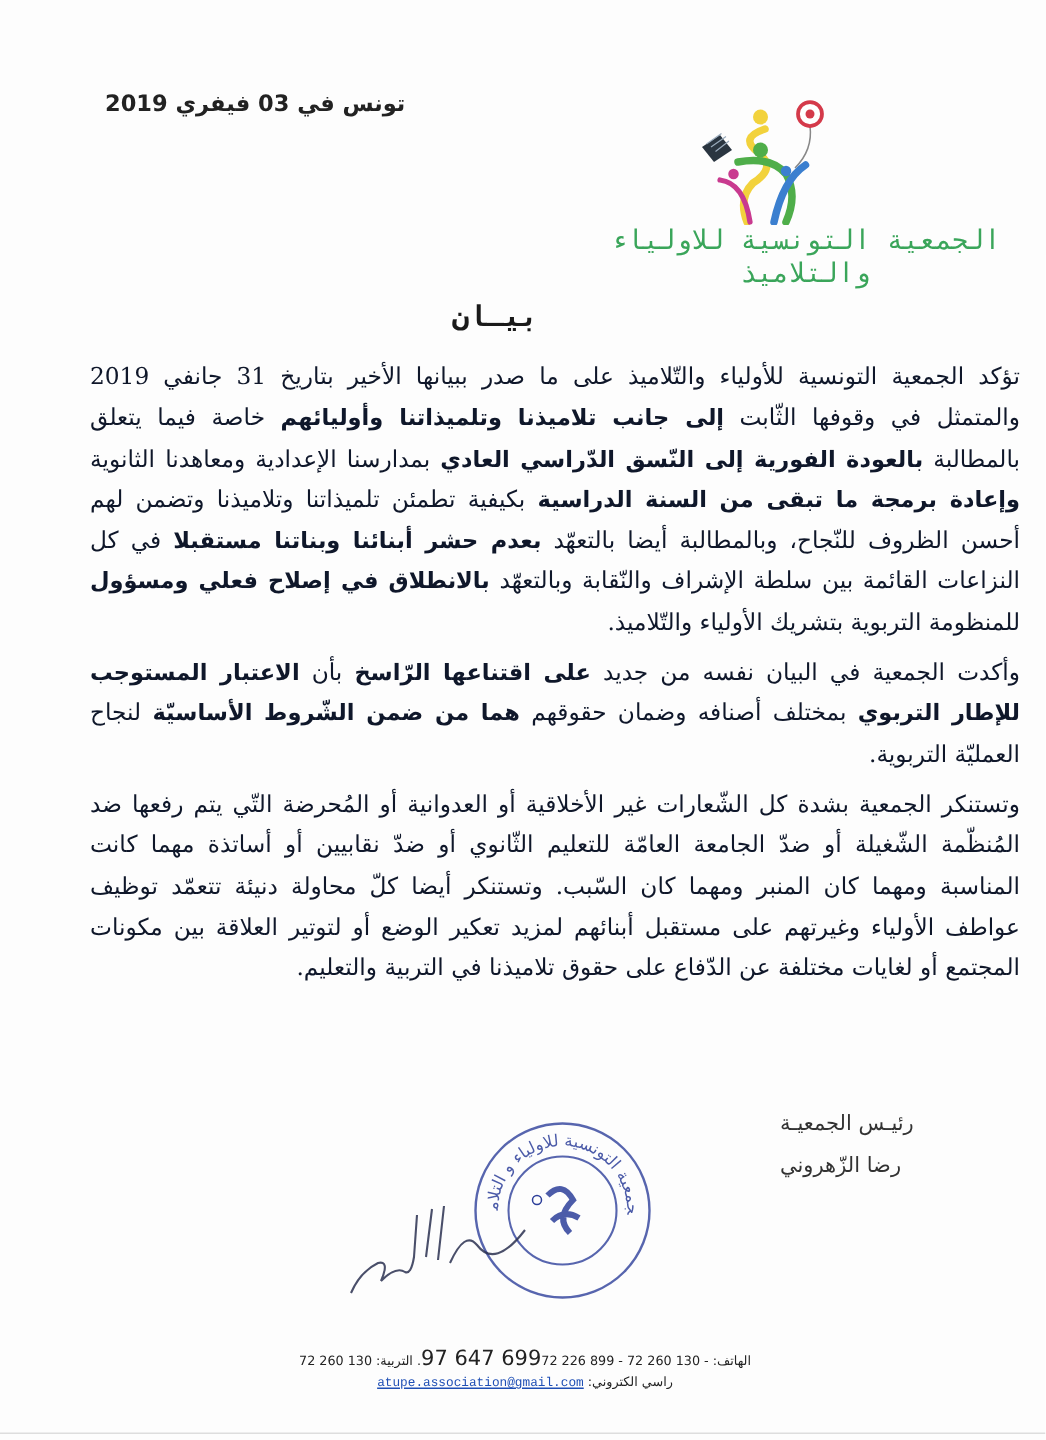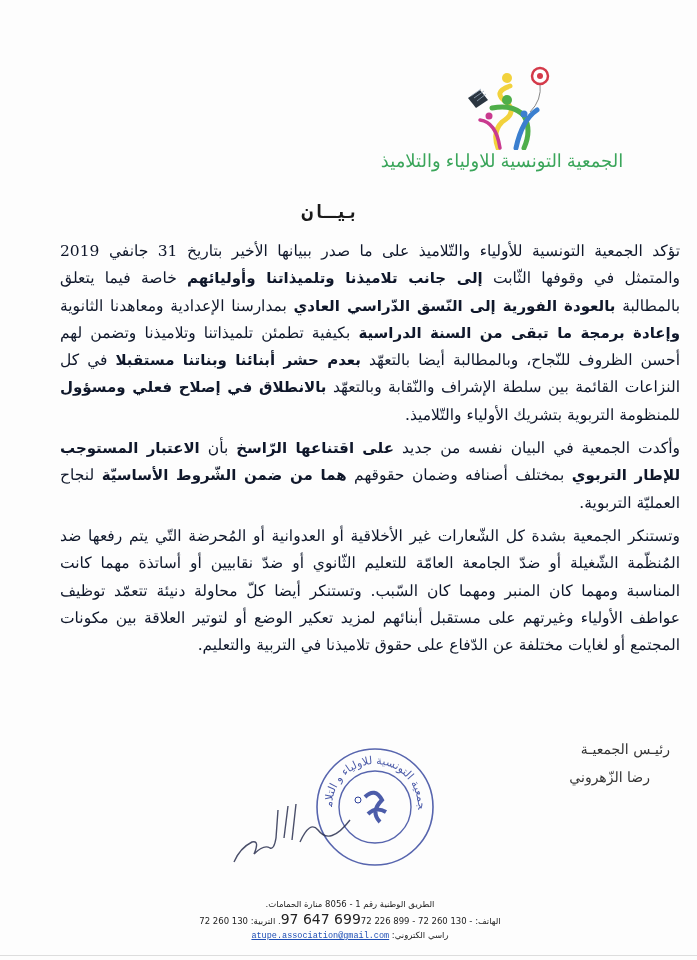--- a/index.html
+++ b/index.html
@@ -7,35 +7,35 @@
     width: 697px; height: 960px; background: #ffffff; position: relative; overflow: hidden;
     font-family: "DejaVu Serif", serif; color: #1a1a1a;
   }
   .page { position: absolute; left: 0; top: 0; width: 697px; height: 960px; background: #fdfdfd; }
   .date {
     position: absolute; left: 70px; top: 60px; font-family: "DejaVu Sans", sans-serif;
     font-weight: bold; font-size: 15px; direction: rtl; color: #222;
   }
   .logo { position: absolute; left: 462px; top: 60px; width: 110px; height: 90px; }
   .org-name {
-    position: absolute; left: 367px; top: 150px; width: 270px; text-align: center;
-    direction: rtl; color: #3aa55a; font-size: 18px; font-family: Liberation Sans, sans-serif;
+    position: absolute; left: 402px; top: 150px; width: 270px; text-align: center;
+    direction: rtl; color: #3aa55a; font-size: 18px; font-family: Liberation Mono, monospace;
   }
   .title {
     position: absolute; left: 280px; top: 200px; width: 100px; text-align: center;
     direction: rtl; font-weight: bold; font-size: 19px; font-family: Liberation Mono, monospace;
   }
   .body-text {
     position: absolute; left: 60px; top: 238px; width: 620px; direction: rtl; text-align: justify;
     font-size: 15.5px; line-height: 27.3px; font-family: "DejaVu Serif", serif; color: #0f172a;
   }
   .body-text p { margin: 0 0 6px 0; text-align-last: right; }
   .body-text b { font-family: "DejaVu Sans", sans-serif; font-weight: bold; font-size: 15px; }
   .sig-block {
-    position: absolute; left: 520px; top: 735px; width: 150px; direction: rtl; text-align: right;
+    position: absolute; left: 520px; top: 735px; width: 150px; direction: rtl; text-align: left;
     font-size: 14px; line-height: 28px; color: #333;
   }
   .sig-block .name { padding-right: 20px; }
   .stamp { position: absolute; left: 310px; top: 742px; width: 130px; height: 130px; }
   .signature { position: absolute; left: 230px; top: 790px; width: 140px; height: 80px; }
   .footer {
     position: absolute; left: 180px; top: 898px; width: 340px; direction: rtl; text-align: center;
     font-family: "DejaVu Sans", sans-serif; color: #222;
   }
   .footer .addr { font-size: 8.5px; line-height: 13px; }
@@ -43,20 +43,21 @@
   .footer .phone .big { font-size: 14px; font-weight: normal; }
   .footer .email-line { font-size: 8.5px; line-height: 13px; }
   .footer .email { color: #1f4fb5; text-decoration: underline; font-family: Liberation Mono, monospace; }
   .bottom-rule { position: absolute; left: 0; top: 955px; width: 697px; height: 1px; background: #ddd; }
 </style>
 </head>
 <body>
 
 <div class="page">
 
+  <div class="date">تونس في 03 فيفري 2019</div>
 
   <svg class="logo" viewBox="0 0 110 90">
 
     <path d="M78 24 Q80 40 68 52" stroke="#888" stroke-width="1" fill="none"></path>
 
     <circle cx="78" cy="16" r="8" fill="#fff" stroke="#d43a4a" stroke-width="2.5"></circle>
     <circle cx="78" cy="16" r="3" fill="#d43a4a"></circle>
 
     <circle cx="45" cy="18" r="5" fill="#f2d23c"></circle>
     <path d="M48 26 Q30 32 44 42 Q56 52 40 62 Q30 72 36 88" stroke="#f2d23c" stroke-width="5" fill="none" stroke-linecap="round"></path>
@@ -102,21 +103,20 @@
     </text>
     <path d="M55 55 Q65 45 72 58 Q60 70 70 80 M58 72 Q66 64 76 70" stroke="#2d3f9a" stroke-width="4" fill="none" opacity="0.85"></path>
     <circle cx="48" cy="58" r="3" fill="none" stroke="#2d3f9a" stroke-width="1"></circle>
   </svg>
 
   <svg class="signature" viewBox="0 0 140 80">
     <path d="M4 72 Q10 58 22 52 Q30 50 24 64 Q34 54 40 58 Q44 60 46 48 L48 20 M54 48 L58 16 M62 50 L66 14 M70 52 Q80 30 88 40 Q100 56 120 30" stroke="#2a3050" stroke-width="1.4" fill="none" opacity="0.85"></path>
   </svg>
 
   <div class="footer">
-    <div class="addr">الطريق الوطنية رقم 1 - 8056 منارة الحمامات.</div>
     <div class="phone">
       <span>الهاتف:</span><span dir="ltr">72 226 899 - 72 260 130 - </span><span class="big" dir="ltr">97 647 699</span><span>. </span><span>التربية:</span> <span dir="ltr">72 260 130</span>
     </div>
     <div class="email-line">
       <span>راسي الكتروني:</span> <span class="email">atupe.association@gmail.com</span>
     </div>
   </div>
 
   <div class="bottom-rule"></div>
 </div>

